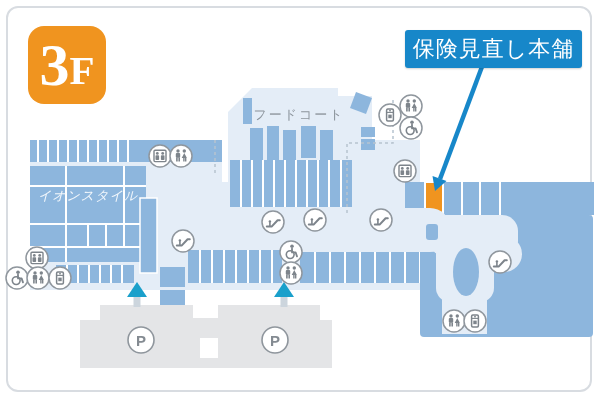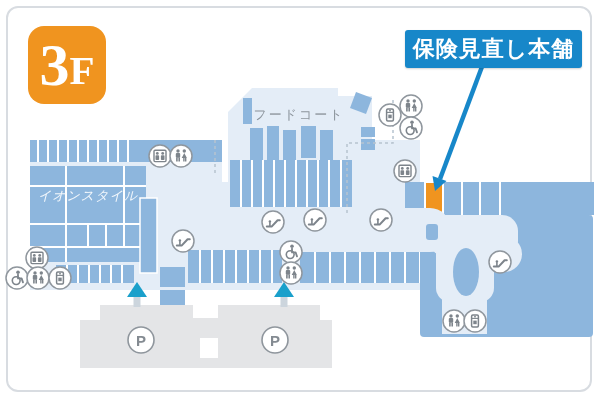--- a/index.html
+++ b/index.html
@@ -10,21 +10,21 @@
   .map-svg{position:absolute;left:0;top:0;width:600px;height:400px;}
   .floor-badge{position:absolute;left:28px;top:26px;width:78px;height:78px;
          background:#f0941f;border-radius:16px;color:#fff;
          display:flex;align-items:center;justify-content:center;
          font-family:"Liberation Serif","DejaVu Serif",serif;font-weight:700;line-height:1;}
   .floor-badge .num{font-size:60px;}
   .floor-badge .suf{font-size:41px;margin-top:10px;}
   .callout{position:absolute;left:405px;top:30px;width:177px;height:38px;
          background:#1787c9;border-radius:3px;color:#fff;
          display:flex;align-items:center;justify-content:center;
-         font-size:22px;font-weight:700;letter-spacing:1px;
+         font-size:22px;font-weight:400;letter-spacing:1px;
          box-shadow:0 1px 2px rgba(0,0,0,.18);}
   text{font-family:"Liberation Sans","DejaVu Sans",sans-serif;}
   .lbl-gray{fill:#8d959d;font-size:13px;letter-spacing:2px;}
   .lbl-white{fill:#f2f7fc;font-size:13px;font-style:oblique;letter-spacing:1px;}
   .p-txt{fill:#848b92;font-size:15px;font-weight:700;}
 </style>
 </head>
 <body>
 
 <div class="frame">

